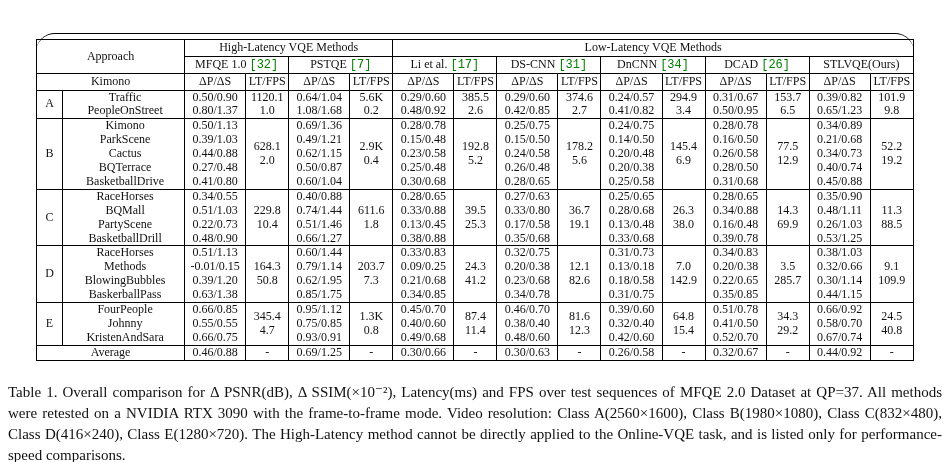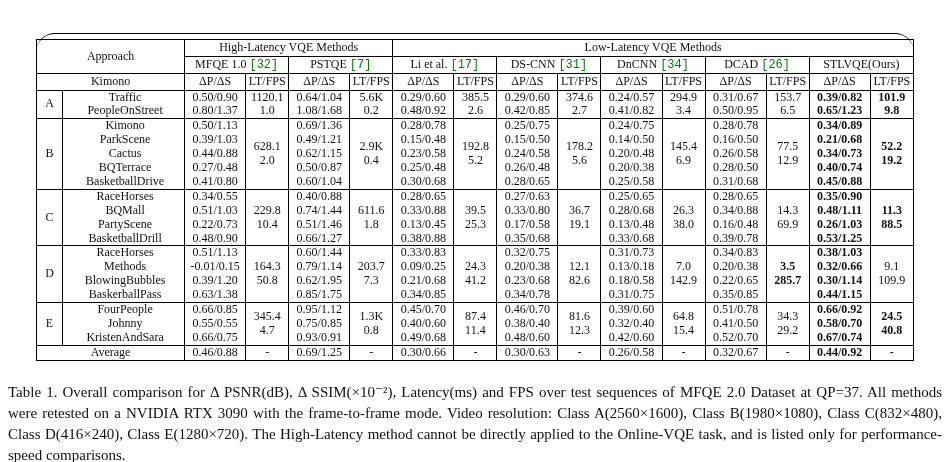--- a/index.html
+++ b/index.html
@@ -36,21 +36,21 @@
     border-right:1px solid #000;
     border-top:0;border-bottom:0;
     padding:0 2px;
     line-height:13.9px;
     text-align:center;
     vertical-align:middle;
     white-space:nowrap;
     overflow:hidden;
   }
   td.seq{text-align:center;padding-left:5px;}
-  .b{font-weight:bold;margin-top:16px;}
+  .b{font-weight:normal;margin-top:16px;}
   .cite{color:var(--cite,#008000);font-family:Liberation Mono, monospace;}
   .caption{
     margin:17px 8px 0 -28px;
     width:934px;
     font-size:15px;
     line-height:21px;
     text-align:justify;
   }
 </style>
 </head>

